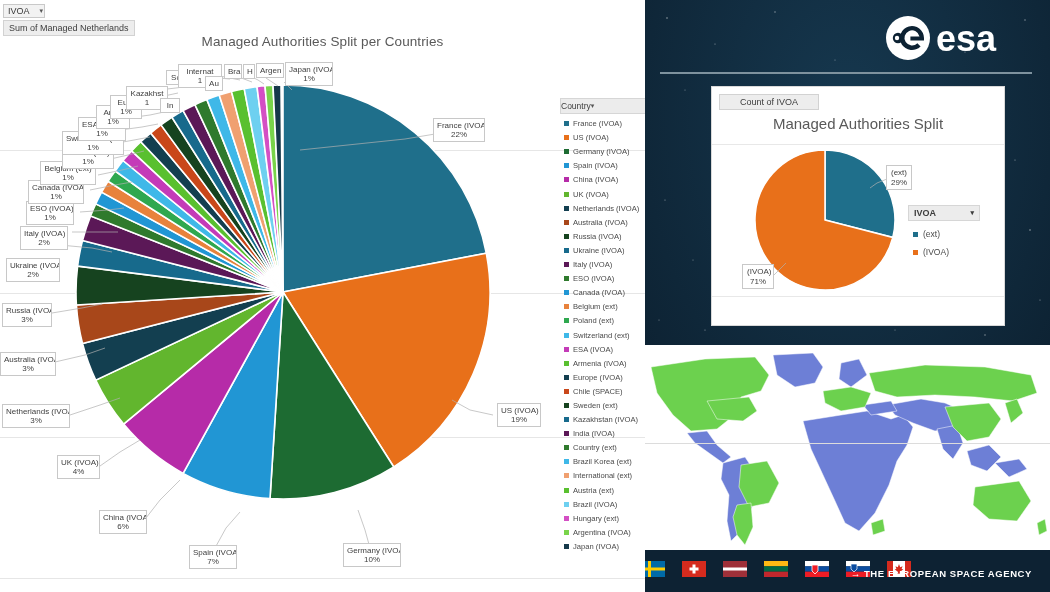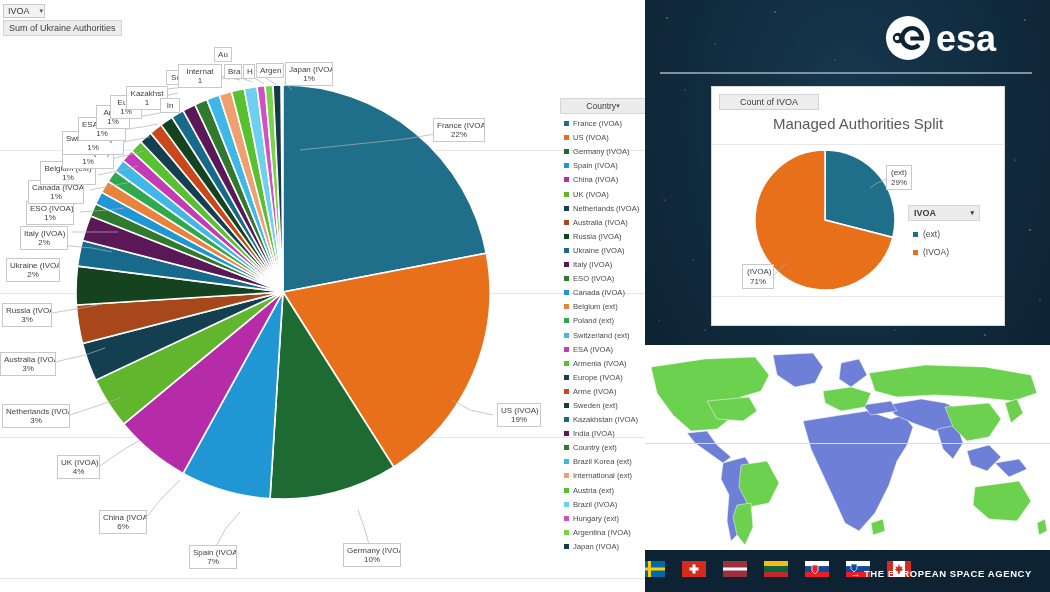--- a/index.html
+++ b/index.html
@@ -45,21 +45,21 @@
   .callout .l2{display:block;}
 
   
   .leader{position:absolute;left:0;top:0;width:645px;height:592px;pointer-events:none;}
 
   
   .legend{
     position:absolute;left:560px;top:98px;width:86px;
   }
   .legend-head{
-    display:flex;align-items:center;justify-content:center;
+    display:flex;align-items:center;justify-content:flex-start;
     background:#ececec;border:1px solid #d6d6d6;color:#3d3d3d;
     font-size:8.5px;padding:2px 0;box-sizing:border-box;
   }
   .legend-head .caret{font-size:7px;color:#555;}
   .legend-item{display:flex;align-items:center;gap:4px;margin-top:5.1px;padding-left:4px;}
   .legend-item .sw{width:5px;height:5px;flex:0 0 5px;}
   .legend-item .lb{font-size:7.6px;color:#4a4a4a;white-space:nowrap;}
 
   
   .right-pane{
@@ -127,22 +127,23 @@
     <div class="hline" style="top:150px;"></div>
     <div class="hline" style="top:293px;"></div>
     <div class="hline" style="top:437px;"></div>
     <div class="hline" style="top:578px;"></div>
 
     <div class="slicer" style="left:3px;top:4px;width:42px;height:14px;">
       <span>IVOA</span>
       <span class="caret">▾</span>
     </div>
 
-    <div class="fieldbtn" style="left:3px;top:20px;">Sum of Ukraine Authorities</div>
-
+    <div class="fieldbtn" style="left:3px;top:20px;">Sum of Managed Netherlands</div>
+
+    <div class="chart-title">Managed Authorities Split per Countries</div>
 
     <div class="pie-wrap">
       <svg class="pie-svg" width="450" height="455" viewBox="0 0 450 455">
         <g transform="translate(225,207)">
 
           <g stroke="#ffffff" stroke-width="1.6">
 
             <path d="M0,0 L0,-207 A207,207 0 0,1 38.8,-203.3 Z" fill="#1f6f8b" transform="rotate(0)"></path>
             <path d="M0,0 L0,-207 A207,207 0 0,1 203.3,-38.8 Z" fill="#1f6f8b"></path>
 
@@ -327,21 +328,21 @@
     <div class="callout" style="left:160px;top:98px;width:20px;">
       <span>In</span>
     </div>
     <div class="callout" style="left:166px;top:70px;width:20px;">
       <span>So</span>
     </div>
     <div class="callout" style="left:178px;top:64px;width:44px;">
       <span>Internat</span>
       <span class="l2">1</span>
     </div>
-    <div class="callout" style="left:205px;top:47px;width:18px;margin-left:9px;">
+    <div class="callout" style="left:205px;top:76px;width:18px;">
       <span>Au</span>
     </div>
     <div class="callout" style="left:224px;top:64px;width:18px;">
       <span>Bra</span>
     </div>
     <div class="callout" style="left:243px;top:64px;width:12px;">
       <span>H</span>
     </div>
     <div class="callout" style="left:256px;top:63px;width:28px;">
       <span>Argen</span>
@@ -428,21 +429,21 @@
           <div class="legend-item">
             <span class="sw" style="background: rgb(89, 192, 47);"></span>
             <span class="lb">Armenia (IVOA)</span>
           </div>
           <div class="legend-item">
             <span class="sw" style="background: rgb(19, 63, 80);"></span>
             <span class="lb">Europe (IVOA)</span>
           </div>
           <div class="legend-item">
             <span class="sw" style="background: rgb(201, 71, 26);"></span>
-            <span class="lb">Arme (IVOA)</span>
+            <span class="lb">Chile (SPACE)</span>
           </div>
           <div class="legend-item">
             <span class="sw" style="background: rgb(22, 67, 31);"></span>
             <span class="lb">Sweden (ext)</span>
           </div>
           <div class="legend-item">
             <span class="sw" style="background: rgb(23, 106, 140);"></span>
             <span class="lb">Kazakhstan (IVOA)</span>
           </div>
           <div class="legend-item">

